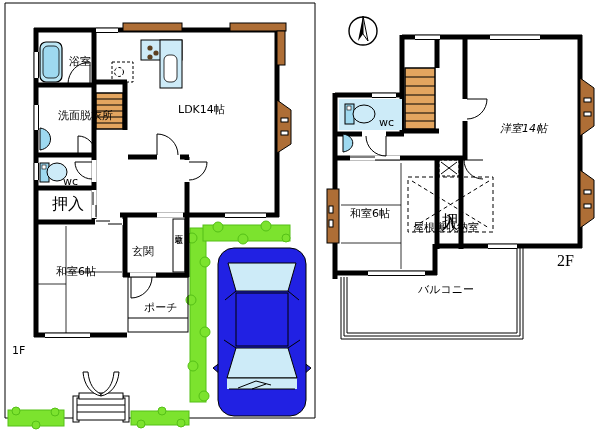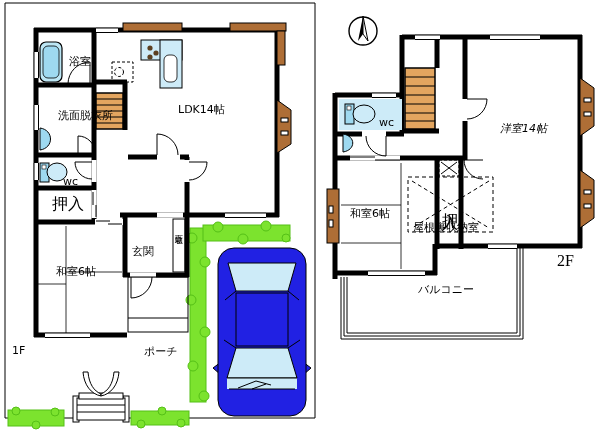--- a/index.html
+++ b/index.html
@@ -314,21 +314,21 @@
 </svg>
 
 <div class="lbl fs13" style="left:178px;top:104px;">LDK14帖</div>
 <div class="lbl fs9" style="left:69px;top:56px;">浴室</div>
 <div class="lbl fs9" style="left:58px;top:110px;">洗面脱衣所</div>
 <div class="lbl fs7" style="left:63px;top:176px;">wc</div>
 <div class="lbl fs10" style="left:52px;top:196px;">押入</div>
 <div class="lbl fs11" style="left:56px;top:266px;">和室6帖</div>
 <div class="lbl fs11" style="left:132px;top:238px;margin-top:8px;">玄関</div>
 <div class="lbl fs8 vert" style="left:174px;top:228px;">下駄箱</div>
-<div class="lbl fs9" style="left:144px;top:302px;margin-top:44px;">ポーチ</div>
+<div class="lbl fs9" style="left:144px;top:302px;">ポーチ</div>
 <div class="lbl fs11" style="left:12px;top:314px;margin-top:31px;">1F</div>
 
 <div class="lbl fs12" style="left:500px;top:123px;">洋室14帖</div>
 <div class="lbl fs7" style="left:379px;top:117px;">wc</div>
 <div class="lbl fs11" style="left:350px;top:208px;">和室6帖</div>
 <div class="lbl fs10 vert" style="left:442px;top:200px;">押入</div>
 <div class="lbl fs7" style="left:413px;top:194px;margin-top:28px;">屋根裏収納室</div>
 <div class="lbl fs11" style="left:418px;top:284px;">バルコニー</div>
 <div class="lbl fs10" style="left:557px;top:253px;text-align:center;">2F</div>
 </div>

